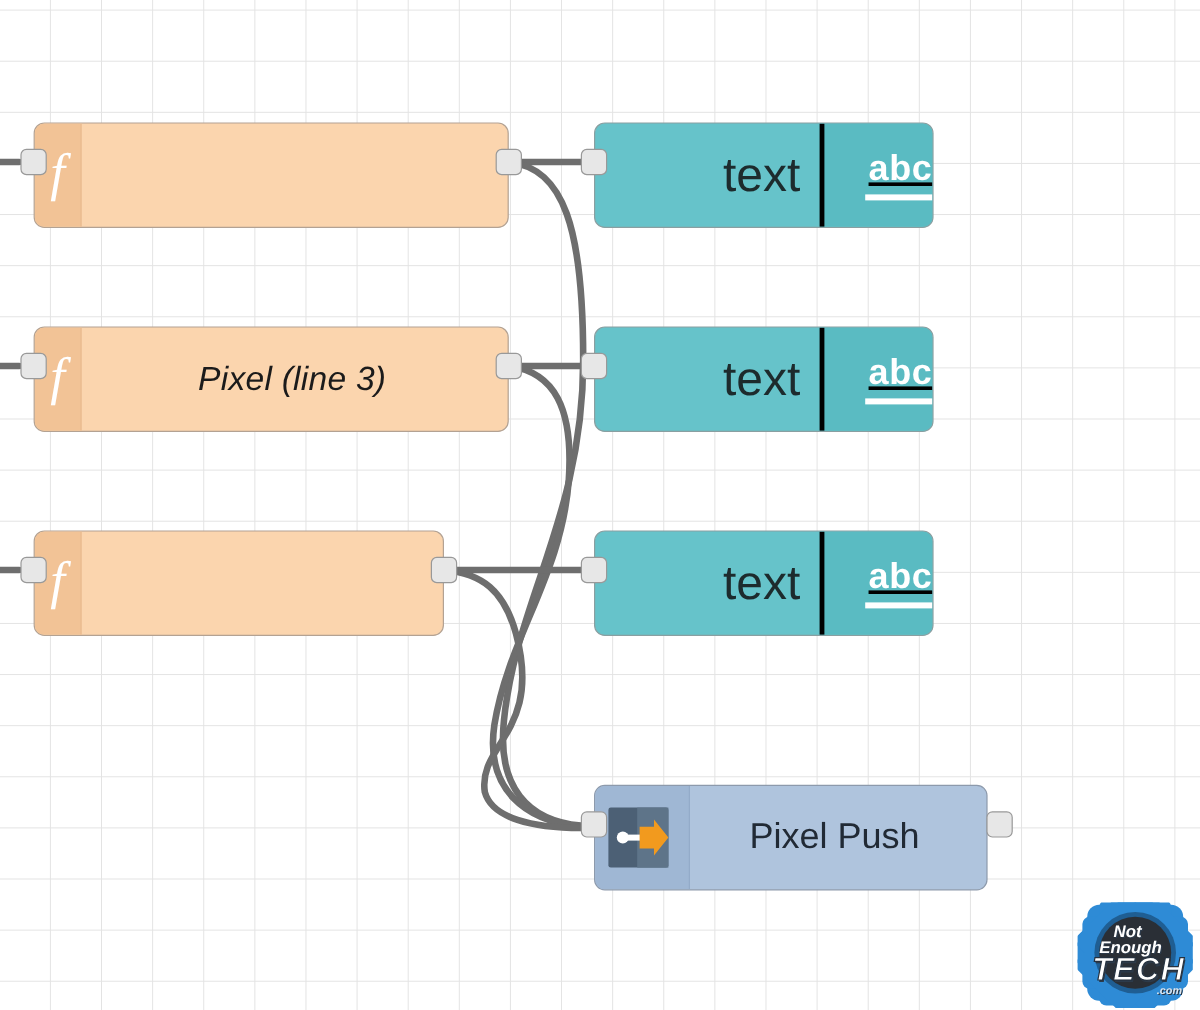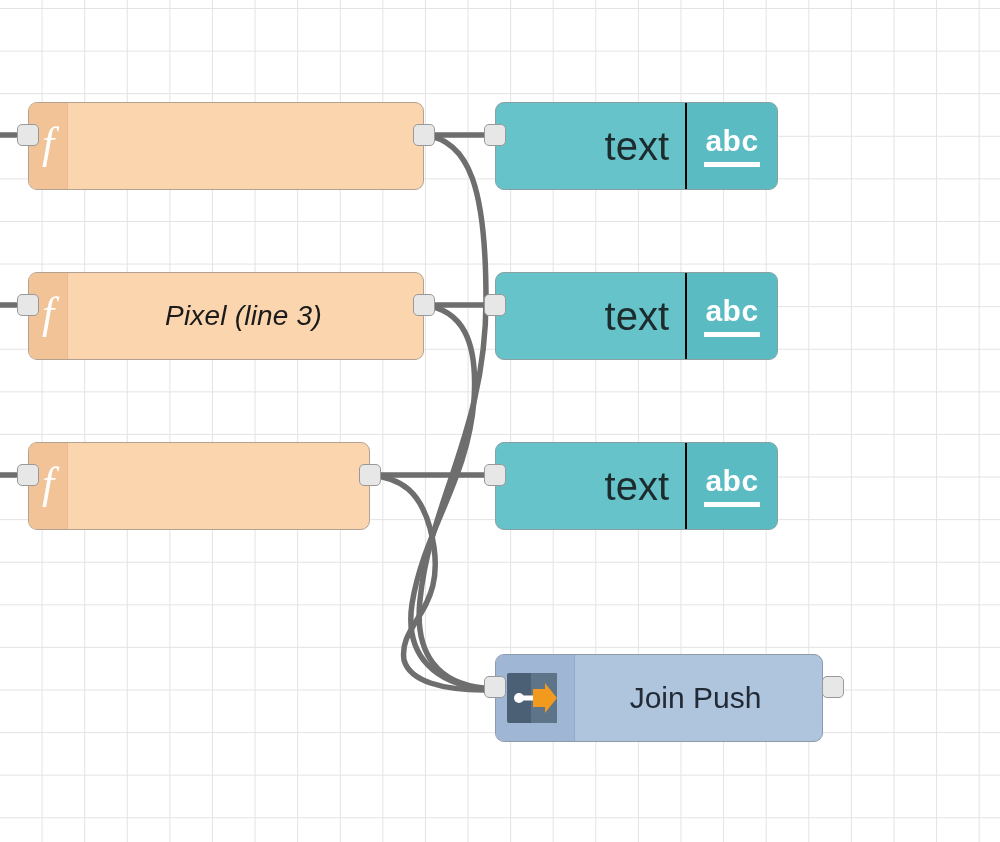--- a/index.html
+++ b/index.html
@@ -81,23 +81,24 @@
     justify-content: flex-end;
     color: #1d2b2d;
     font-size: 40px;
     padding-right: 16px;
   }
   .node-text .icon-box {
     width: 90px;
     background: #5ABBC2;
     display: flex;
     flex-direction: column;
-    align-items: center;
-    justify-content: center;
-    border-left: 2px solid #000000;
+    align-items: flex-end;
+    justify-content: center;
+    border-left: 4px solid #000000;
+    text-decoration: underline;
   }
   .node-text .icon-box .abc {
     color: #ffffff;
     font-size: 30px;
     font-weight: 700;
     line-height: 1;
     letter-spacing: 0.5px;
   }
   .node-text .icon-box .bar {
     width: 56px;
@@ -239,29 +240,53 @@
   <div class="node node-join" style="left:495px; top:654px; width:328px; height:88px;">
     <div class="icon-box">
       <svg width="62" height="62" viewBox="0 0 62 62">
         <rect x="3" y="6" width="50" height="50" rx="2" fill="#4C6075"></rect>
         <rect x="27" y="6" width="26" height="50" fill="#5E7489"></rect>
         <circle cx="15" cy="31" r="5" fill="#ffffff"></circle>
         <rect x="15" y="28.5" width="16" height="5" fill="#ffffff"></rect>
         <path d="M 29 22 L 41 22 L 41 16 L 53 31 L 41 46 L 41 40 L 29 40 Z" fill="#F29A1E"></path>
       </svg>
     </div>
-    <div class="label">Join Push</div>
+    <div class="label">Pixel Push</div>
   </div>
 
   <div class="port" style="left:17px;  top:124px;"></div>
   <div class="port" style="left:413px; top:124px;"></div>
   <div class="port" style="left:17px;  top:294px;"></div>
   <div class="port" style="left:413px; top:294px;"></div>
   <div class="port" style="left:17px;  top:464px;"></div>
   <div class="port" style="left:359px; top:464px;"></div>
   <div class="port" style="left:484px; top:124px;"></div>
   <div class="port" style="left:484px; top:294px;"></div>
   <div class="port" style="left:484px; top:464px;"></div>
   <div class="port" style="left:484px; top:676px;"></div>
   <div class="port" style="left:822px; top:676px;"></div>
 
+  <div class="logo" style="left:898px; top:752px;">
+    <svg width="96" height="88" viewBox="0 0 96 88">
+      <g transform="translate(48,42)">
+        <g fill="#2E8BD6">
+          <rect x="-40" y="-40" width="80" height="80" rx="10"></rect>
+          <rect x="-44" y="-30" width="88" height="60" rx="6"></rect>
+          <rect x="-30" y="-44" width="60" height="88" rx="6"></rect>
+          <g transform="rotate(45)">
+            <rect x="-40" y="-40" width="80" height="80" rx="10"></rect>
+            <rect x="-44" y="-30" width="88" height="60" rx="6"></rect>
+            <rect x="-30" y="-44" width="60" height="88" rx="6"></rect>
+          </g>
+        </g>
+        <g fill="#1F5E93">
+          <circle cx="0" cy="0" r="34"></circle>
+        </g>
+        <circle cx="0" cy="0" r="30" fill="#2A2F36"></circle>
+      </g>
+    </svg>
+    <span class="txt-not">Not</span>
+    <span class="txt-enough">Enough</span>
+    <span class="txt-tech">TECH</span>
+    <span class="txt-com">.com</span>
+  </div>
 
 </div>
 
 </body></html>

